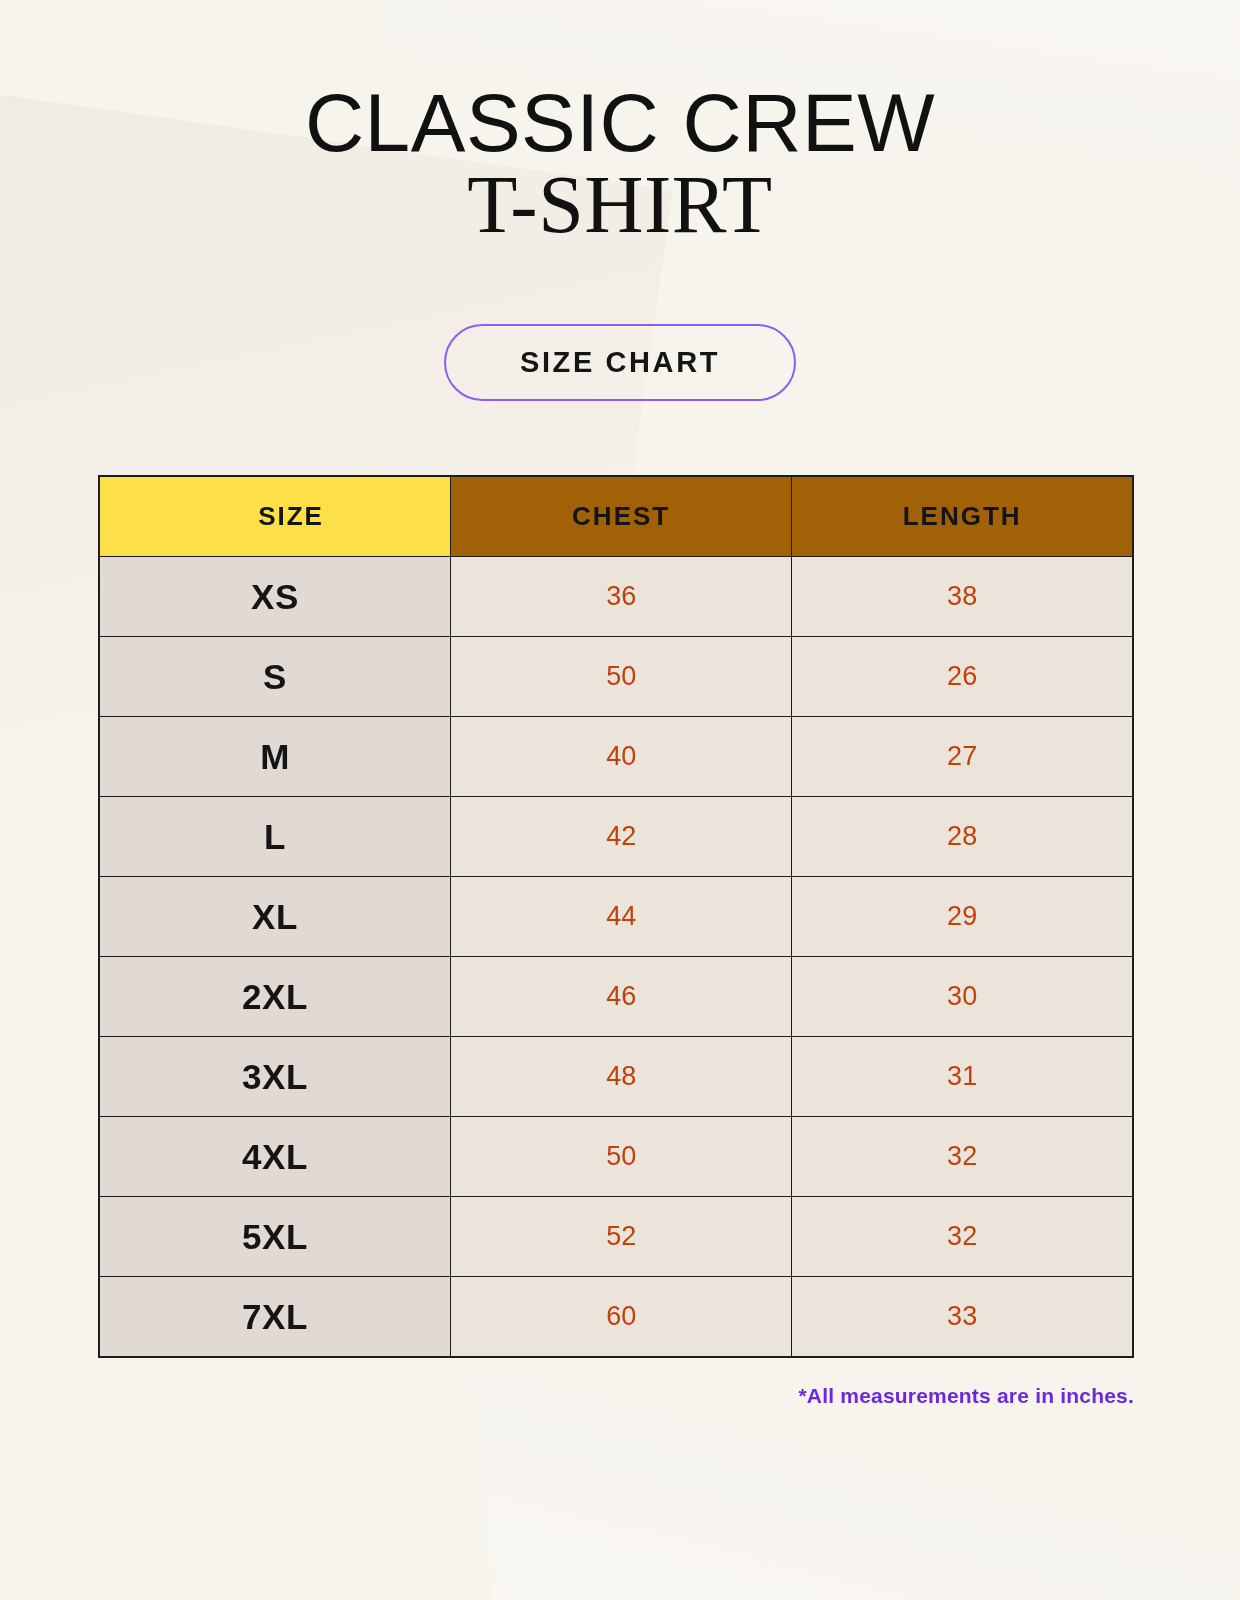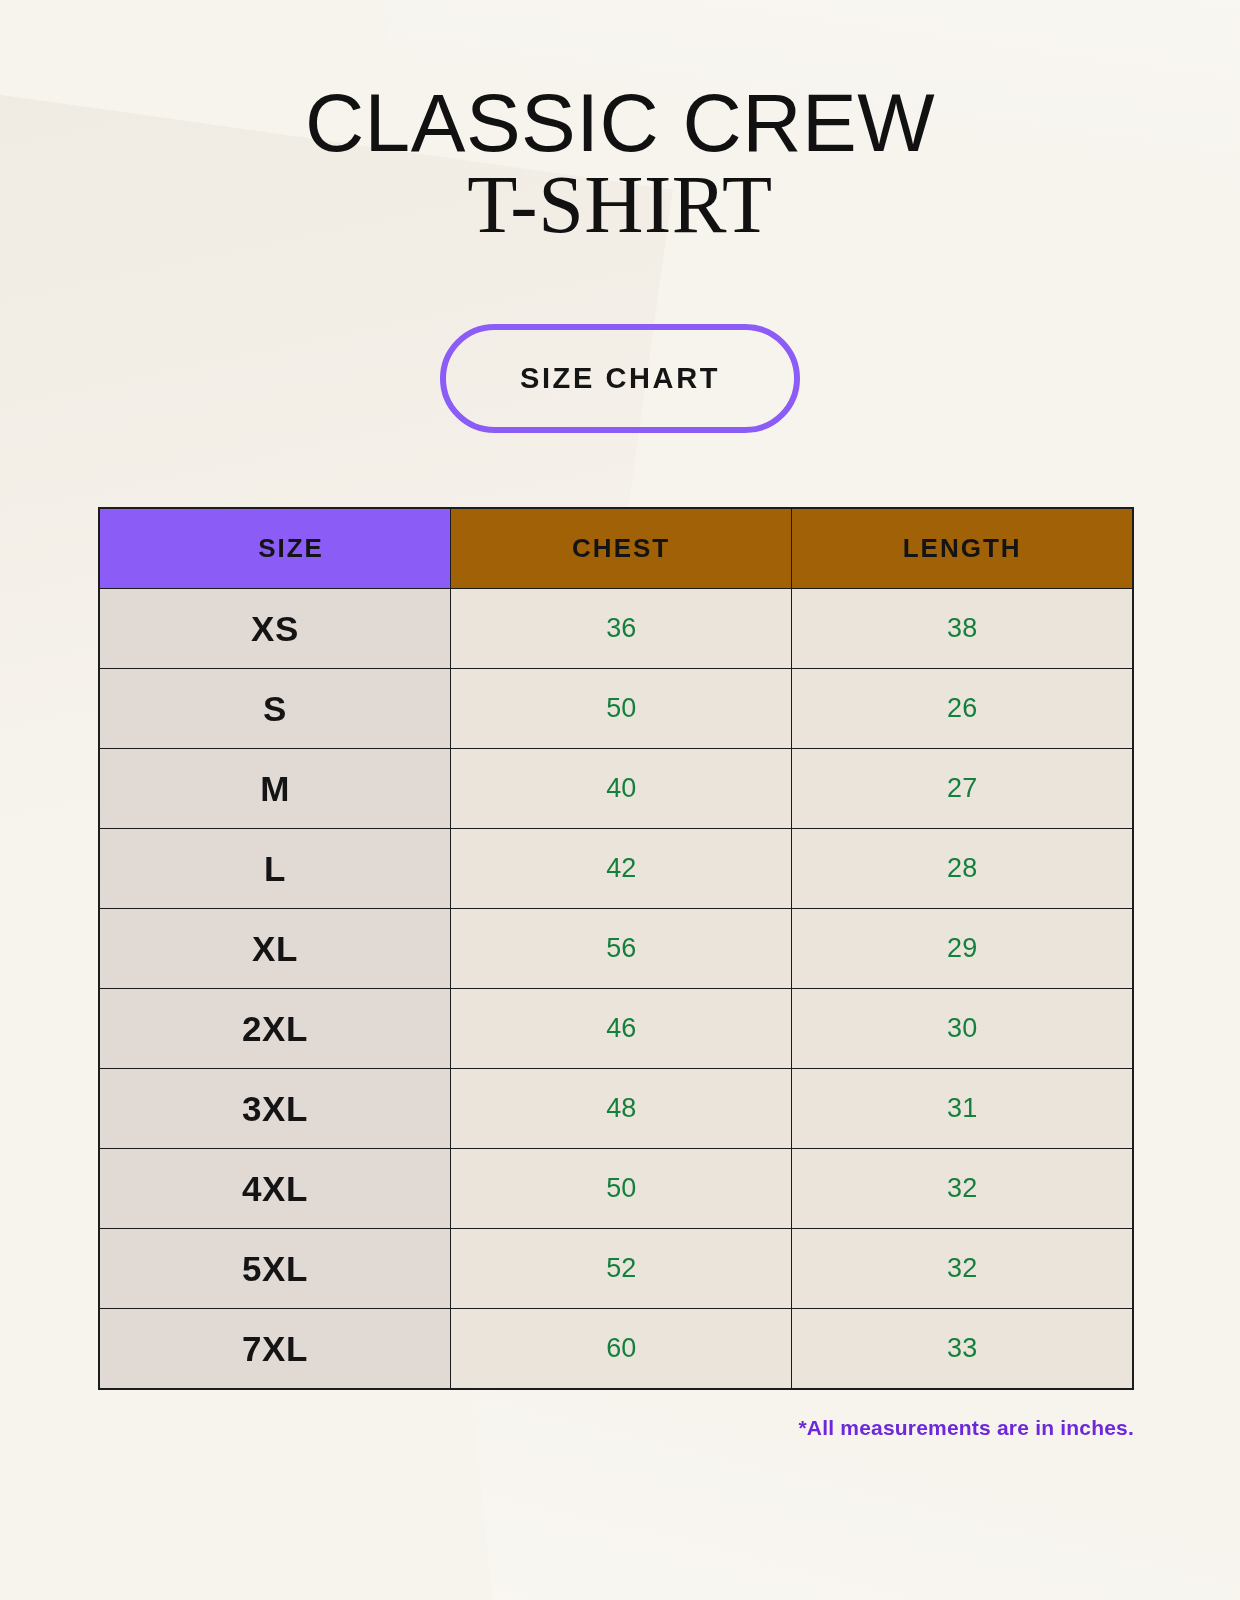--- a/index.html
+++ b/index.html
@@ -70,23 +70,23 @@
     margin-top: 0;
     font-family: Liberation Serif, serif;
   }
 
   .badge-wrap {
     display: flex;
     justify-content: center;
     margin-top: 78px;
   }
   .badge {
-    border: 6px solid #8b5cf6;
+    border: 2px solid #8b5cf6;
     border-radius: 999px;
-    padding: 32px 74px;
+    padding: 20px 74px;
     font-size: 29px;
     letter-spacing: 2.6px;
     font-weight: 700;
     color: #151515;
     background: transparent;
   }
 
   .table-wrap {
     margin-top: 74px;
   }
@@ -106,40 +106,40 @@
   table.size-table col.c-size { width: 34%; }
   table.size-table col.c-val  { width: 33%; }
 
   thead th {
     font-size: 26px;
     letter-spacing: 2px;
     font-weight: 700;
     color: #141414;
   }
   th.h-size {
-    background: #8b5cf6;
+    background: #fde047;
     padding-left: 33px;
   }
   th.h-chest,
   th.h-length {
     background: #a16207;
   }
 
   td.cell-size {
     background: #e1d9d4;
     font-size: 35px;
     font-weight: 700;
     color: #141414;
     letter-spacing: 0.6px;
   }
   td.cell-val {
     background: #ebe4da;
     font-size: 27px;
     font-weight: 400;
-    color: #15803d;
+    color: #c2410c;
   }
 
   .footnote {
     width: 1036px;
     text-align: right;
     margin-top: 26px;
     font-size: 21px;
     font-weight: 700;
     color: #6d28d9;
     letter-spacing: 0.2px;
@@ -193,21 +193,21 @@
           <td class="cell-val">40</td>
           <td class="cell-val">27</td>
         </tr>
         <tr>
           <td class="cell-size">L</td>
           <td class="cell-val">42</td>
           <td class="cell-val">28</td>
         </tr>
         <tr>
           <td class="cell-size">XL</td>
-          <td class="cell-val">56</td>
+          <td class="cell-val">44</td>
           <td class="cell-val">29</td>
         </tr>
         <tr>
           <td class="cell-size">2XL</td>
           <td class="cell-val">46</td>
           <td class="cell-val">30</td>
         </tr>
         <tr>
           <td class="cell-size">3XL</td>
           <td class="cell-val">48</td>

